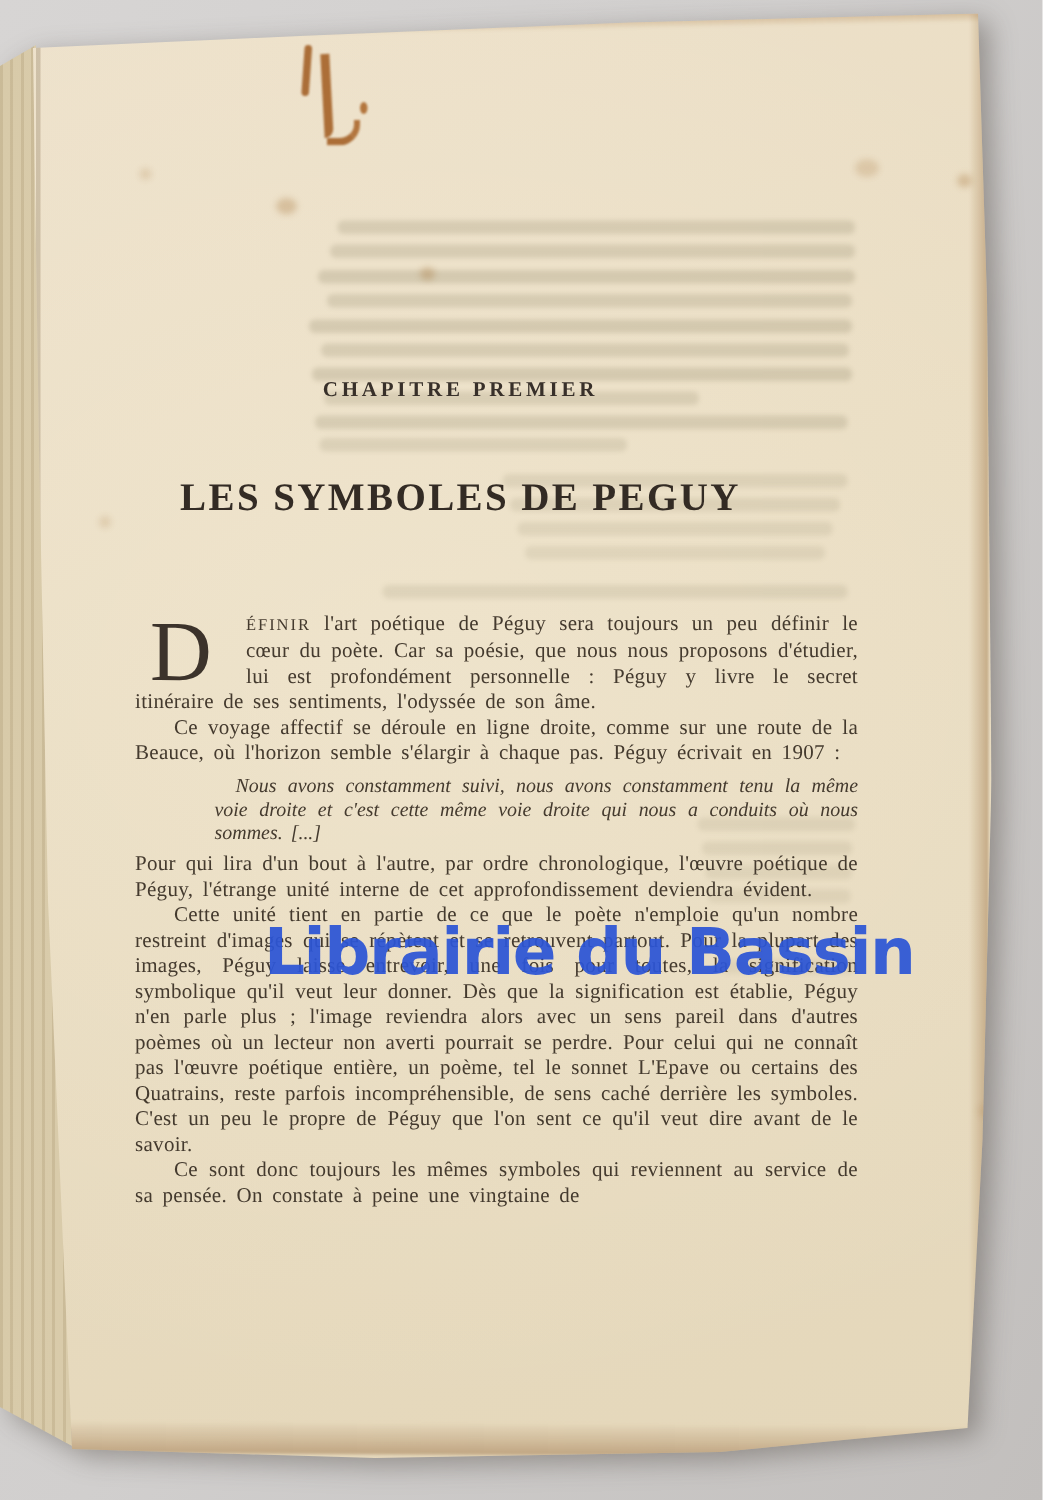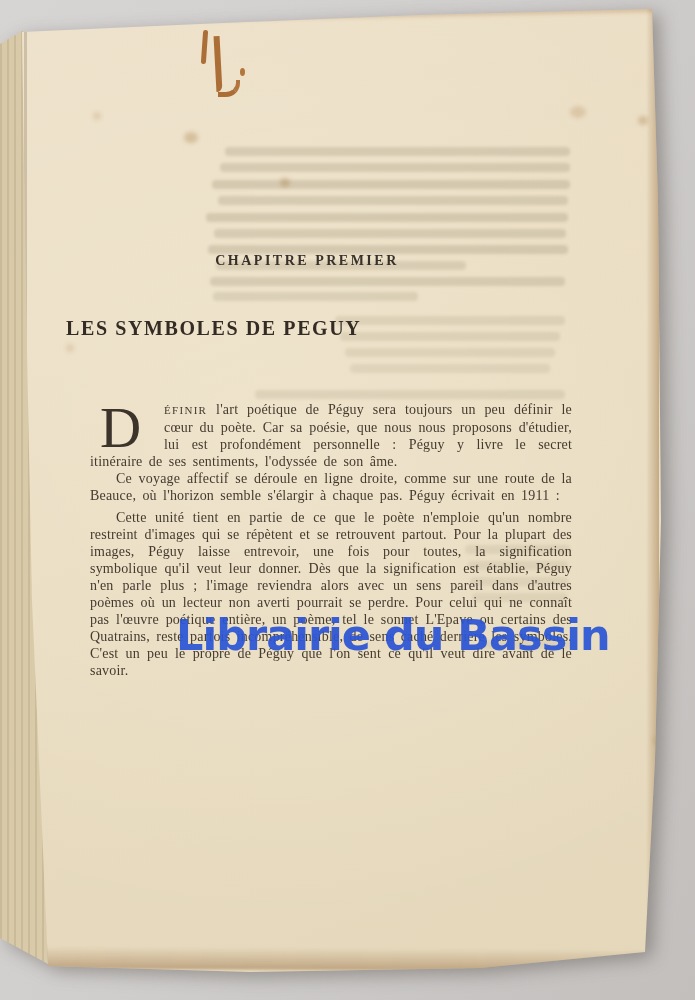--- a/index.html
+++ b/index.html
@@ -41,22 +41,22 @@
     border-bottom:5px solid #a05a1e;border-right:4px solid #a86226;border-bottom-right-radius:14px;}
   .stain .s4{position:absolute;left:42px;top:44px;width:5px;height:8px;background:#a96325;border-radius:50%;}
   
   .spot{position:absolute;border-radius:50%;filter:blur(2px);background:rgba(163,112,52,.30);}
   
   .ghost{position:absolute;height:9px;background:#7f7657;border-radius:4px;filter:blur(1.7px);}
   
   .content{position:absolute;left:90px;top:0;width:482px;color:#443a2e;z-index:3;}
   .chapter{margin:253px 0 0 0;font-size:14px;font-weight:700;letter-spacing:2.5px;
     text-align:center;transform:translateX(-24px);color:#38302a;}
-  .booktitle{margin:48px 0 0 0;font-size:20px;font-weight:700;letter-spacing:1.6px;
-    transform:translateX(-24px);color:#332b24;}
+  .booktitle{margin:48px 0 0 0;font-size:26px;font-weight:700;letter-spacing:1.6px;
+    text-align:center;transform:translateX(-24px);color:#332b24;}
   p.body{margin:0;font-size:14px;line-height:17px;text-align:justify;word-spacing:2.6px;letter-spacing:.2px;}
   p.first{margin-top:61px;}
   p.indent{text-indent:26px;}
   .dropcap{float:left;width:58px;height:49px;padding-left:10px;margin:3px 6px 0 0;
     font-size:57px;line-height:47px;font-weight:500;color:#3c332b;}
   .smallcaps{font-size:11px;letter-spacing:1.3px;}
   .quote{margin:5px 0 5px 53px;font-style:italic;font-size:13.3px;line-height:15.6px;
     text-align:justify;word-spacing:2px;}
   .quote p{margin:0;text-indent:14px;}
   .quote sup{font-size:9px;font-style:normal;}
@@ -115,25 +115,28 @@
     <div class="spot" style="left:93px;top:112px;width:8px;height:8px;opacity:.6"></div>
     <div class="spot" style="left:66px;top:344px;width:8px;height:8px;opacity:.6"></div>
     <div class="spot" style="left:652px;top:736px;width:9px;height:9px;opacity:.5"></div>
 
     <div class="content" style="color: rgb(68, 58, 46);">
       <div class="chapter">CHAPITRE PREMIER</div>
       <div class="booktitle">LES SYMBOLES DE PEGUY</div>
 
       <p class="body first"><span class="dropcap">D</span><span class="smallcaps">ÉFINIR</span><span> l'art poétique de Péguy sera toujours un peu définir le cœur du poète. Car sa poésie, que nous nous proposons d'étudier, lui est profondément personnelle : Péguy y livre le secret itinéraire de ses sentiments, l'odyssée de son âme.</span></p>
 
-      <p class="body indent">Ce voyage affectif se déroule en ligne droite, comme sur une route de la Beauce, où l'horizon semble s'élargir à chaque pas. Péguy écrivait en 1911 :</p>
+      <p class="body indent">Ce voyage affectif se déroule en ligne droite, comme sur une route de la Beauce, où l'horizon semble s'élargir à chaque pas. Péguy écrivait en 1907 :</p>
 
       <div class="quote">
+        <p>Nous avons constamment suivi, nous avons constamment tenu la même voie droite et c'est cette même voie droite qui nous a conduits où nous sommes. [...]</p>
       </div>
 
+      <p class="body">Pour qui lira d'un bout à l'autre, par ordre chronologique, l'œuvre poétique de Péguy, l'étrange unité interne de cet approfondissement deviendra évident.</p>
 
       <p class="body indent"><span>Cette unité tient en partie de ce que le poète n'emploie qu'un nombre restreint d'images qui se répètent et se retrouvent partout. Pour la plupart des images, Péguy laisse entrevoir, une fois pour toutes, la signification symbolique qu'il veut leur donner. Dès que la signification est établie, Péguy n'en parle plus ; l'image reviendra alors avec un sens pareil dans d'autres poèmes où un lecteur non averti pourrait se perdre. Pour celui qui ne connaît pas l'œuvre poétique entière, un poème, tel le sonnet </span><span class="ital">L'Epave</span><span> ou certains des </span><span class="ital">Quatrains</span><span>, reste parfois incompréhensible, de sens caché derrière les symboles. C'est un peu le propre de Péguy que l'on sent ce qu'il veut dire avant de le savoir.</span></p>
 
+      <p class="body indent">Ce sont donc toujours les mêmes symboles qui reviennent au service de sa pensée. On constate à peine une vingtaine de</p>
     </div>
 
     <div class="watermark" style="color: rgb(44, 85, 214);">Librairie du Bassin</div>
   </div>
 </div>
 
 </body></html>

